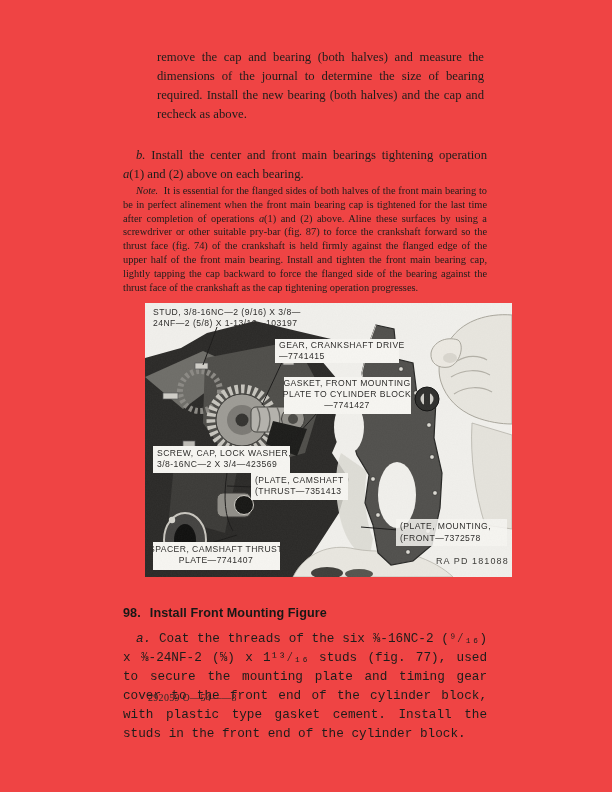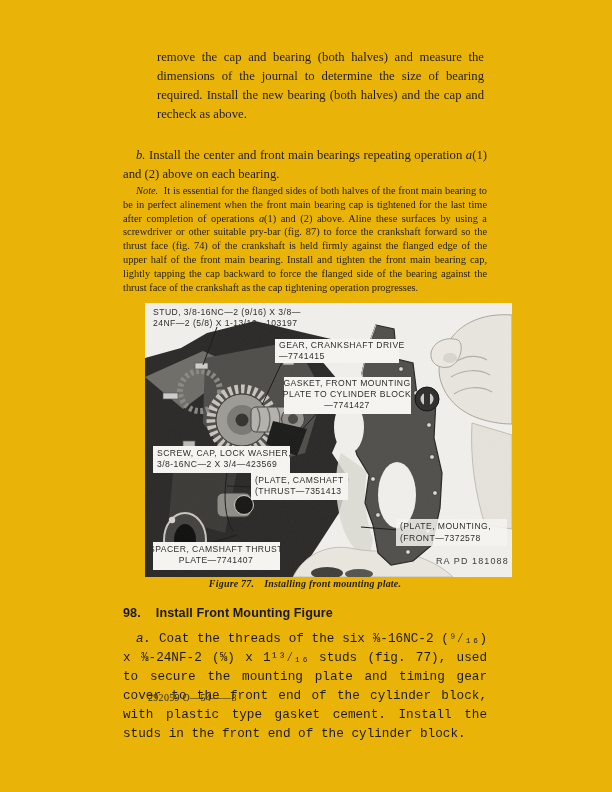--- a/index.html
+++ b/index.html
@@ -1,35 +1,35 @@
 <!DOCTYPE html>
 <html><head>
 <meta charset="utf-8">
 <style>
   html,body{margin:0;padding:0;background:#e9e8e4;}
   .page{
     position:relative;width:612px;height:792px;margin:0 auto;
-    background:#eab308;overflow:hidden;
+    background:#ef4444;overflow:hidden;
     font-family:"Liberation Serif","DejaVu Serif",serif;color:#1e1d1b;
   }
   .p{position:absolute;text-align:justify;line-height:19px;font-size:12.7px;}
   .small{font-size:10.4px;line-height:13.8px;}
   .ind{text-indent:13px;}
   .it{font-style:italic;}
   .caption{
     position:absolute;left:123px;top:578px;width:364px;text-align:center;
     font-size:10px;font-weight:bold;font-style:italic;letter-spacing:.2px;
   }
   .caption .gap{display:inline-block;width:10px;}
   .heading{
     position:absolute;left:123px;top:606px;
     font-family:"Liberation Sans","DejaVu Sans",sans-serif;
     font-weight:bold;font-size:12.6px;color:#181816;letter-spacing:.1px;
   }
-  .heading .num{margin-right:15px;}
+  .heading .num{margin-right:9px;}
   .footer-code{
     position:absolute;left:148px;top:692px;font-size:10px;letter-spacing:.3px;color:#2a2927;
   }
   .page-number{
     position:absolute;top:696px;left:123px;width:364px;text-align:right;
     font-family:"Liberation Sans","DejaVu Sans",sans-serif;
     font-weight:bold;font-size:12.5px;color:#181816;
   }
   .figure-wrap{position:absolute;left:125px;top:303px;width:367px;height:274px;padding-left:20px;}
   svg text{
@@ -39,21 +39,21 @@
   svg text.credit{font-size:9px;letter-spacing:1.1px;fill:#3a3936;}
 </style>
 </head>
 <body>
 
 <div class="page">
 
   <div class="p" style="left:157px;top:48px;width:327px;">remove the cap and bearing (both halves) and measure the dimensions of the journal to determine the size of bearing required. Install the new bearing (both halves) and the cap and recheck as above.</div>
 
 
-  <div class="p ind" style="left:123px;top:146px;width:364px;"><span class="it">b.</span><span> Install the center and front main bearings repeating operation </span><span class="it">a</span><span>(1) and (2) above on each bearing.</span></div>
+  <div class="p ind" style="left:123px;top:146px;width:364px;"><span class="it">b.</span><span> Install the center and front main bearings tightening operation </span><span class="it">a</span><span>(1) and (2) above on each bearing.</span></div>
 
   <div class="p small ind" style="left:123px;top:184px;width:364px;"><span class="it">Note.</span><span>&nbsp; It is essential for the flanged sides of both halves of the front main bearing to be in perfect alinement when the front main bearing cap is tightened for the last time after completion of operations </span><span class="it">a</span><span>(1) and (2) above. Aline these surfaces by using a screwdriver or other suitable pry-bar (fig. 87) to force the crankshaft forward so the thrust face (fig. 74) of the crankshaft is held firmly against the flanged edge of the upper half of the front main bearing. Install and tighten the front main bearing cap, lightly tapping the cap backward to force the flanged side of the bearing against the thrust face of the crankshaft as the cap tightening operation progresses.</span></div>
 
   <div class="figure-wrap">
   <svg width="367" height="274" viewBox="0 0 367 274">
     <defs>
       <filter id="grainF" x="0" y="0" width="100%" height="100%">
         <feTurbulence type="fractalNoise" baseFrequency="0.8" numOctaves="2" result="n"></feTurbulence>
         <feColorMatrix in="n" type="matrix" values="0 0 0 0 0.45  0 0 0 0 0.44  0 0 0 0 0.42  0 0 0 0.6 0"></feColorMatrix>
       </filter>
@@ -179,23 +179,20 @@
 
     <text x="255" y="226">(PLATE, MOUNTING,</text>
     <text x="255" y="238">(FRONT—7372578</text>
 
     <text x="291" y="261" class="credit">RA PD 181088</text>
 
     <rect x="0" y="0" width="367" height="274" filter="url(#grainF)" opacity="0.10"></rect>
   </svg>
   </div>
 
-  <div class="caption">
-    <span>Figure 77.</span><span class="gap"></span><span>Installing front mounting plate.</span>
-  </div>
 
   <div class="heading">
     <span class="num">98.</span><span>Install Front Mounting Figure</span>
   </div>
 
   <div class="p ind" style="left:123px;top:629px;width:364px;font-family:Liberation Mono, monospace;"><span class="it">a.</span><span> Coat the threads of the six ⅜-16NC-2 (⁹⁄₁₆) x ⅜-24NF-2 (⅝) x 1¹³⁄₁₆ studs (fig. 77), used to secure the mounting plate and timing gear cover to the front end of the cylinder block, with plastic type gasket cement. Install the studs in the front end of the cylinder block.</span></div>
 
   <div class="footer-code">292059 O—54——8</div>
 
 </div>

